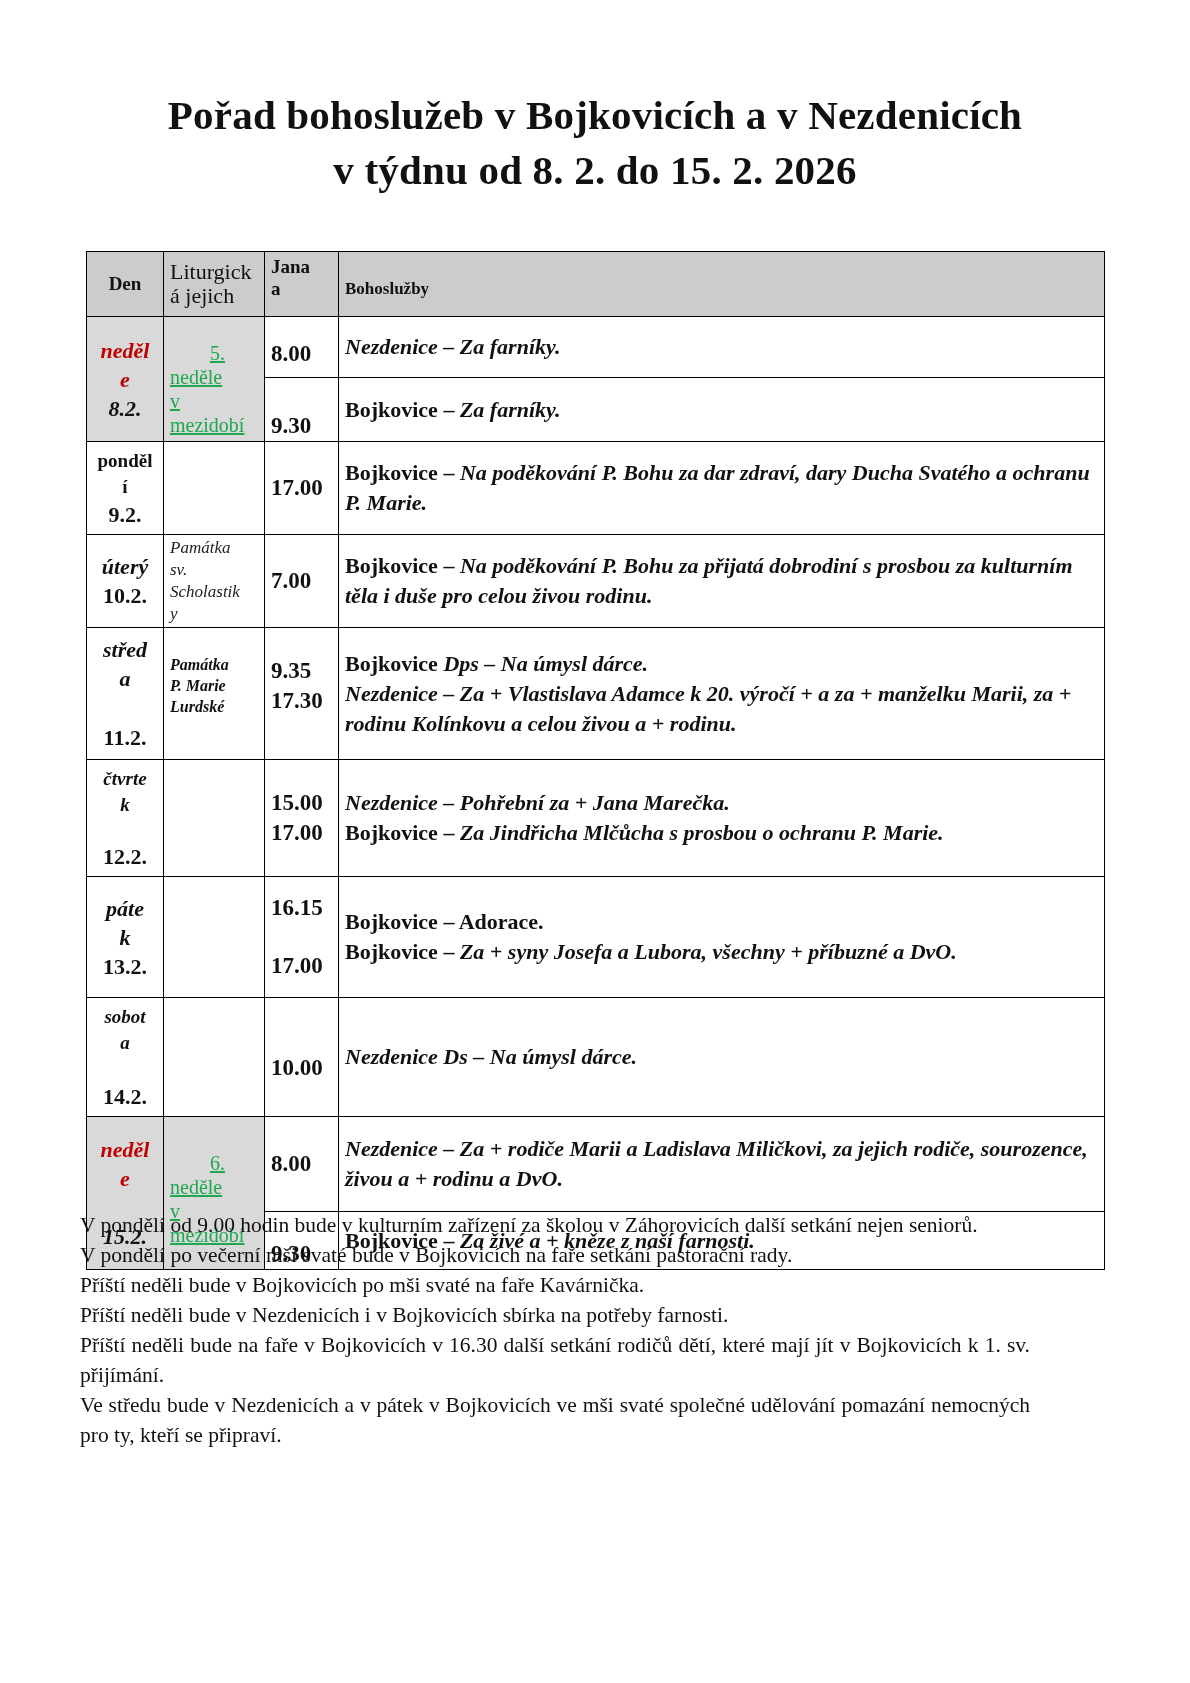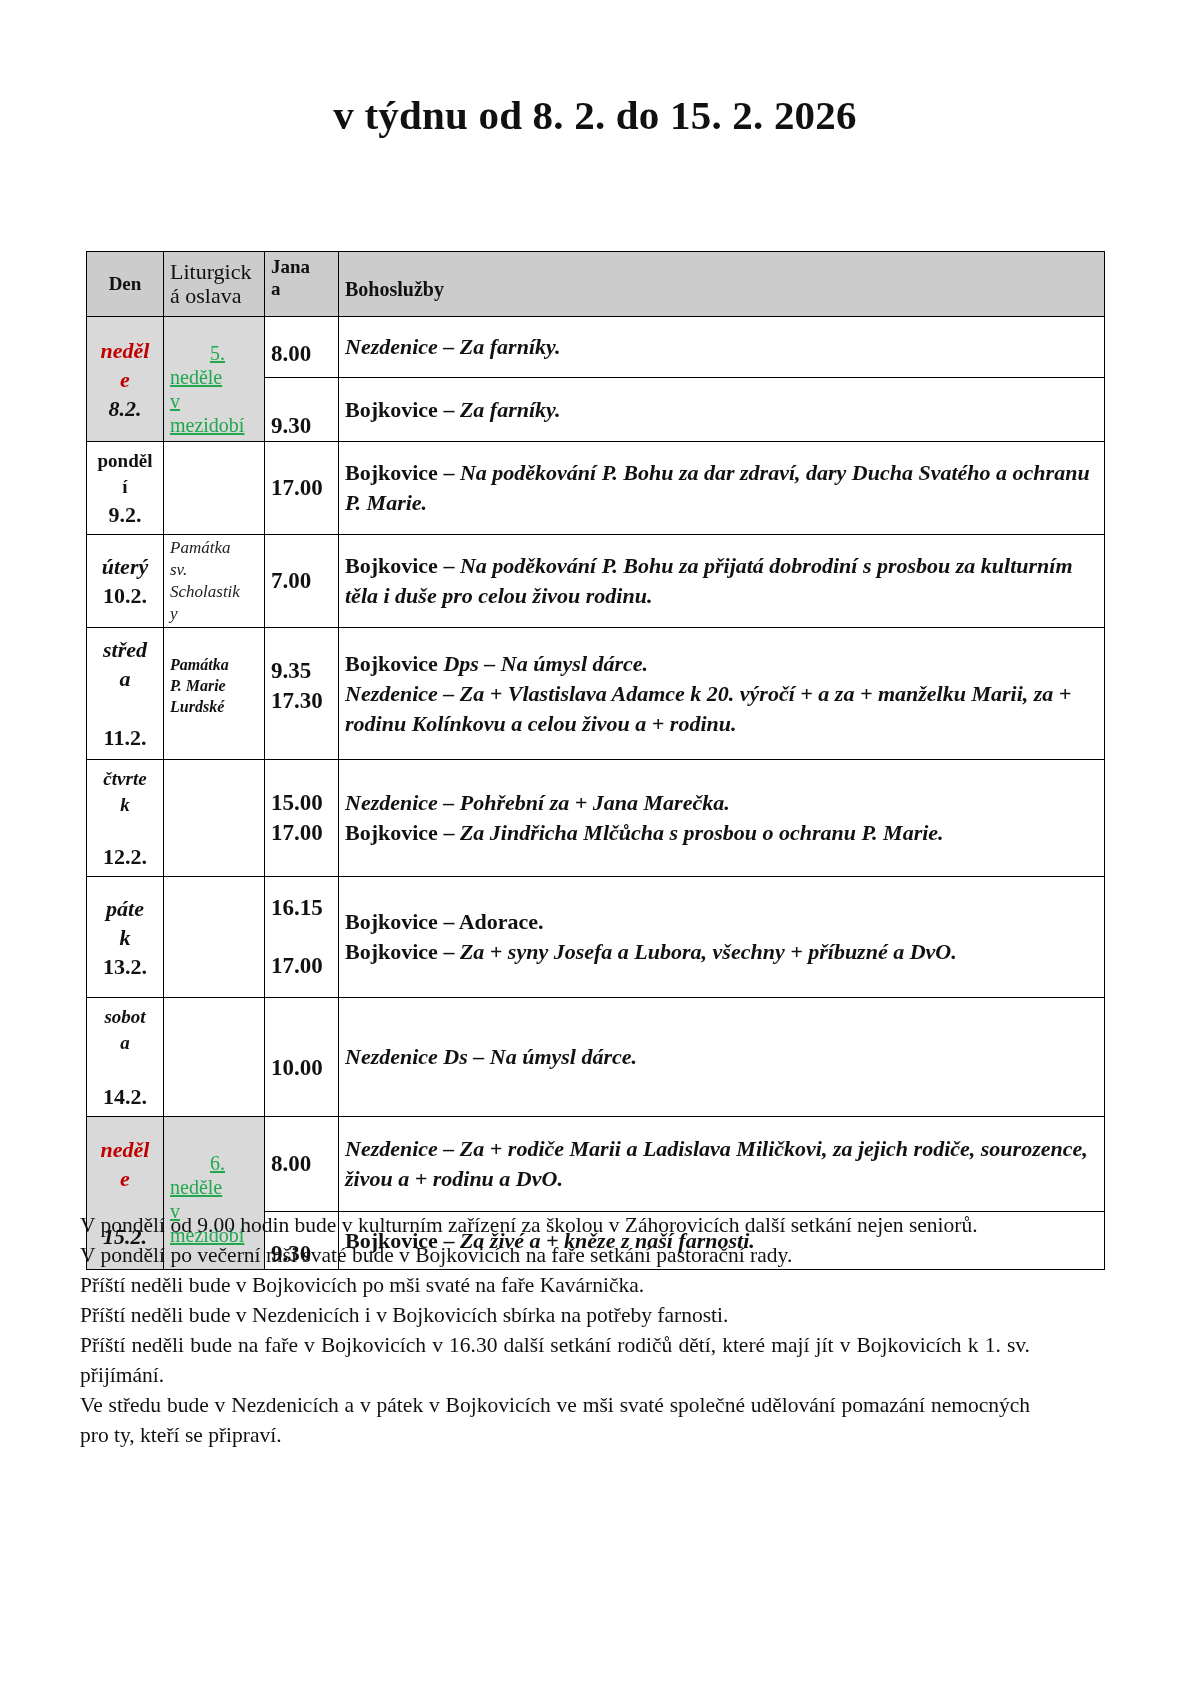--- a/index.html
+++ b/index.html
@@ -7,21 +7,21 @@
          font-family: "Liberation Serif", "DejaVu Serif", serif; color: #111; }
   .title { position: absolute; left: 0; width: 1190px; top: 88px; text-align: center;
            font-weight: bold; font-size: 41px; line-height: 55px; letter-spacing: 0.2px; }
   table.sched { position: absolute; left: 86px; top: 251px; width: 1019px;
                 border-collapse: collapse; table-layout: fixed; }
   table.sched td, table.sched th { border: 1.5px solid #000; padding: 0 6px; vertical-align: middle; }
   th { background: #cccccc; font-weight: normal; text-align: left; height: 54px; }
   .h-den { text-align: center; font-weight: bold; font-size: 19px; }
   .h-lit { font-size: 22px; line-height: 24px; }
   .h-hod { font-weight: bold; font-size: 19px; line-height: 22px; vertical-align: top !important; padding-top: 4px !important; }
-  .h-boh { font-weight: bold; font-size: 20px; padding-top: 10px !important; }
+  .h-boh { font-weight: bold; font-size: 17px; padding-top: 10px !important; }
   .sun { background: #d9d9d9; }
   .day { text-align: center; font-weight: bold; font-size: 22px; line-height: 29px; padding: 0 2px !important; }
   .day .dname-red { color: #c00000; font-style: italic; }
   .day .dname { }
   .day .dname.it { font-style: italic; }
   .day .dname.sm { font-size: 19px; line-height: 26px; }
   .lit { font-size: 20px; line-height: 24px; }
   .lit a { color: #1fa84e; text-decoration: underline; margin-left: 40px; }
   .lit .it-sm { font-style: italic; font-size: 17px; line-height: 22px; color: #222; }
   .lit .bi-sm { font-style: italic; font-weight: bold; font-size: 16px; line-height: 21px; }
@@ -31,34 +31,35 @@
   .footer { position: absolute; left: 80px; top: 1210px; width: 950px; font-size: 21.5px;
             line-height: 30px; text-align: justify; }
   .footer p { margin: 0; }
   .bottom { vertical-align: bottom !important; }
   .top { vertical-align: top !important; }
 </style>
 </head>
 <body>
 
 <div class="title">
+  <div>Pořad bohoslužeb v Bojkovicích a v Nezdenicích</div>
   <div>v týdnu od 8. 2. do 15. 2. 2026</div>
 </div>
 
 <table class="sched">
   <colgroup>
     <col style="width:77px">
       <col style="width:101px">
       <col style="width:74px">
       <col>
   </colgroup>
   <tbody>
       <tr>
     <th class="h-den">Den</th>
-    <th class="h-lit"><span>Liturgick</span><br><span>á oslava</span></th>
+    <th class="h-lit"><span>Liturgick</span><br><span>á jejich</span></th>
     <th class="h-hod"><span>Jana</span><br><span>a</span></th>
     <th class="h-boh">Bohoslužby</th>
   </tr>
 
   <tr style="height:61px">
     <td rowspan="2" class="day sun">
       <div class="dname-red">neděl</div>
       <div class="dname-red">e</div>
       <div style="font-style:italic">8.2.</div>
     </td>

